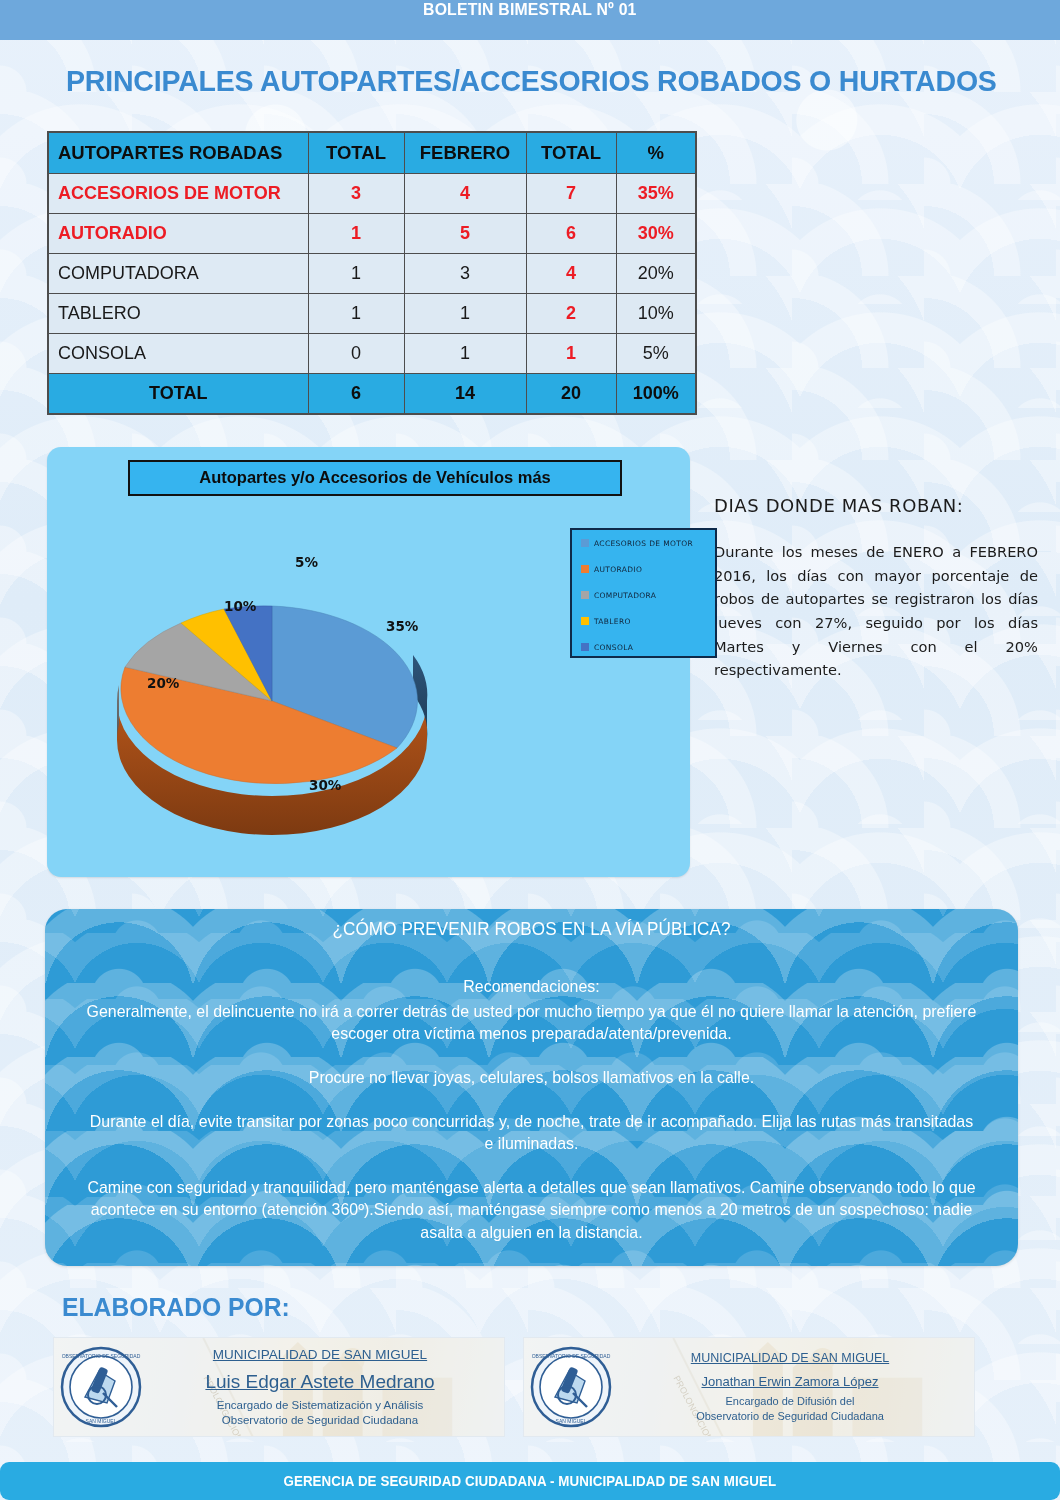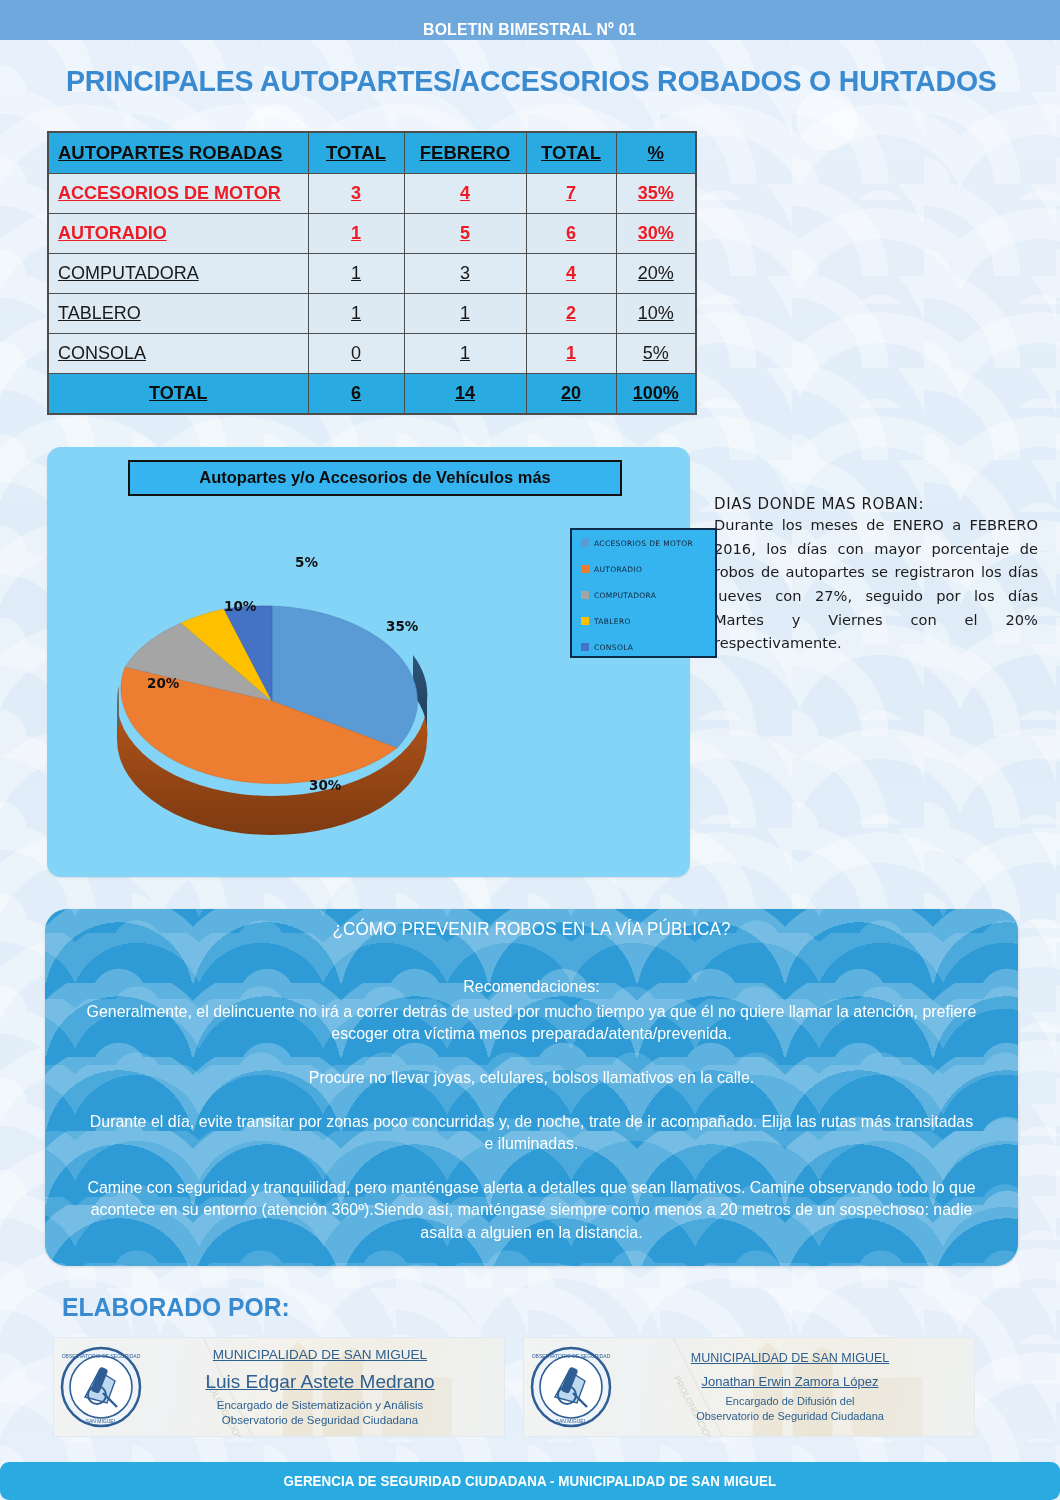--- a/index.html
+++ b/index.html
@@ -49,21 +49,21 @@
     background-size: 160px 104px;
     pointer-events: none;
   }
   .layer { position: relative; z-index: 2; }
 
   
   .topbar {
     height: 40px;
     background: #6ea8dc;
     display: flex;
-    align-items: flex-end;
+    align-items: flex-start;
     justify-content: center;
   }
   .topbar-title {
     color: #ffffff;
     font-size: 17px;
     font-weight: bold;
     letter-spacing: .2px;
     transform: scaleX(.93);
   }
 
@@ -93,21 +93,20 @@
     width: 648px;
     table-layout: fixed;
     border: 2px solid #4d4d4d;
   }
   table.autoparts th,
   table.autoparts td {
     border: 1px solid #4d4d4d;
     height: 30px;
     font-size: 18px;
     padding: 9px 9px;
-    text-decoration: underline;
   }
   .col-name   { width: 260px; }
   .col-mes    { width: 96px; }
   .col-feb    { width: 122px; }
   .col-total  { width: 90px; }
   .col-pct    { width: 80px; }
 
   table.autoparts thead th {
     background: #29abe2;
     color: #0d0d0d;
@@ -226,23 +225,24 @@
     white-space: nowrap;
   }
 
   .chart-note {
     flex: 1;
     padding-top: 48px;
     font-family: "DejaVu Sans", sans-serif;
     color: #1b1b1b;
   }
   .chart-note h3 {
-    font-size: 15px;
+    font-size: 18px;
     font-weight: normal;
     letter-spacing: .6px;
+    margin-bottom: 24px;
   }
   .chart-note p {
     font-size: 14.6px;
     line-height: 1.62;
     text-align: justify;
   }
 
   
   .prevention {
     position: relative;

